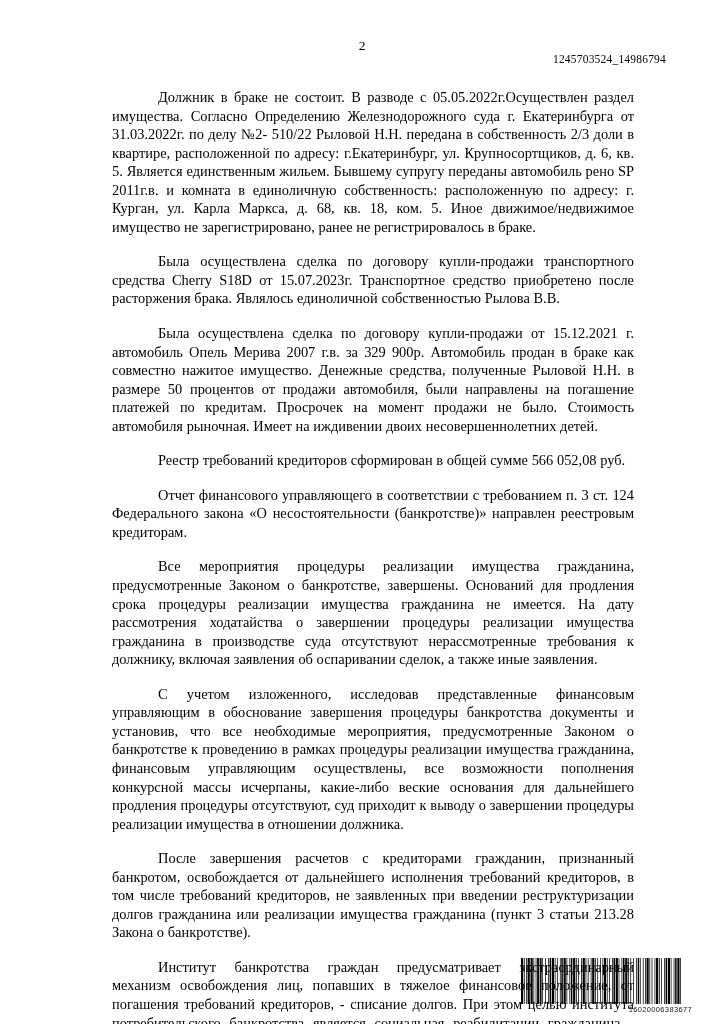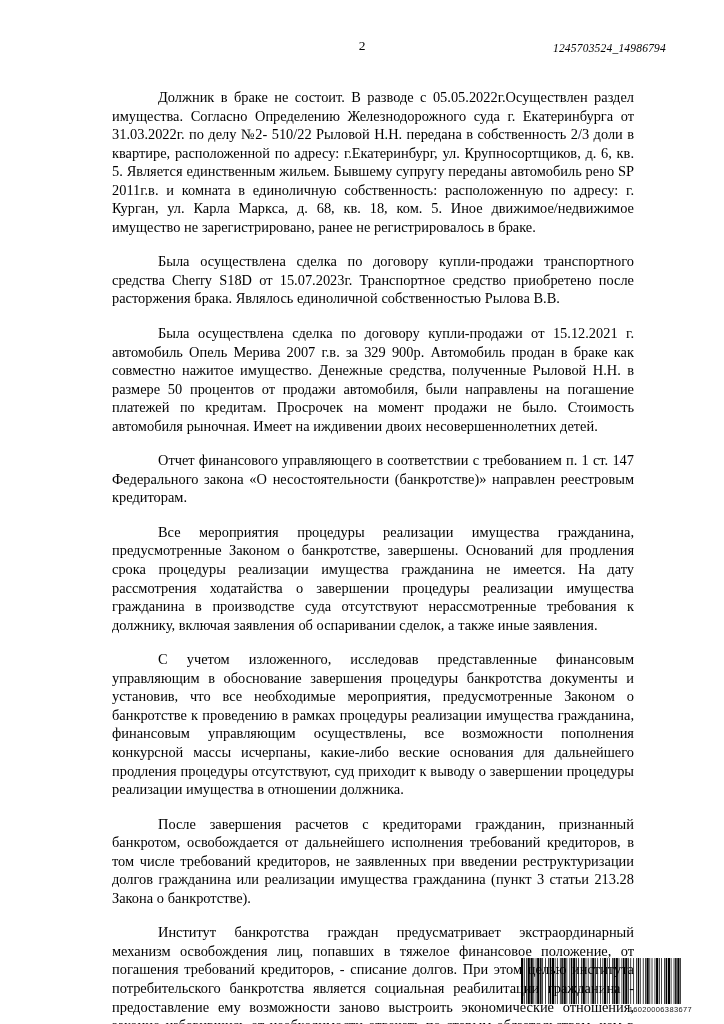--- a/index.html
+++ b/index.html
@@ -33,26 +33,25 @@
     left: 0;
     top: 0;
     width: 724px;
     text-align: center;
     font-size: 13.5px;
     line-height: 16px;
   }
   .doc-id {
     position: absolute;
     right: 58px;
-    top: 2px;
+    top: 13px;
     font-size: 11.5px;
     line-height: 16px;
     letter-spacing: 0.2px;
     white-space: nowrap;
-    font-style: italic;
   }
   
   .doc-body {
     position: absolute;
     left: 96px;
     top: 72px;
     width: 554px;
   }
   .para {
     margin: 16px;
@@ -94,21 +93,22 @@
 
   <div class="page-header">
     <div class="page-number">2</div>
     <div class="doc-id">1245703524_14986794</div>
   </div>
 
   <div class="doc-body" id="doc-body">
       <p class="para">Должник в браке не состоит. В разводе с 05.05.2022г.Осуществлен раздел имущества. Согласно Определению Железнодорожного суда г. Екатеринбурга от 31.03.2022г. по делу №2- 510/22 Рыловой Н.Н. передана в собственность 2/3 доли в квартире, расположенной по адресу: г.Екатеринбург, ул. Крупносортщиков, д. 6, кв. 5. Является единственным жильем. Бывшему супругу переданы автомобиль рено SP 2011г.в. и комната в единоличную собственность: расположенную по адресу: г. Курган, ул. Карла Маркса, д. 68, кв. 18, ком. 5. Иное движимое/недвижимое имущество не зарегистрировано, ранее не регистрировалось в браке.</p>
       <p class="para">Была осуществлена сделка по договору купли-продажи транспортного средства Cherry S18D от 15.07.2023г. Транспортное средство приобретено после расторжения брака. Являлось единоличной собственностью Рылова В.В.</p>
       <p class="para">Была осуществлена сделка по договору купли-продажи от 15.12.2021 г. автомобиль Опель Мерива 2007 г.в. за 329 900р. Автомобиль продан в браке как совместно нажитое имущество. Денежные средства, полученные Рыловой Н.Н. в размере 50 процентов от продажи автомобиля, были направлены на погашение платежей по кредитам. Просрочек на момент продажи не было. Стоимость автомобиля рыночная. Имеет на иждивении двоих несовершеннолетних детей.</p>
-      <p class="para">Отчет финансового управляющего в соответствии с требованием п. 1 ст. 147 Федерального закона «О несостоятельности (банкротстве)» направлен реестровым кредиторам.</p>
+      <p class="para">Реестр требований кредиторов сформирован в общей сумме 566 052,08 руб.</p>
+      <p class="para">Отчет финансового управляющего в соответствии с требованием п. 3 ст. 124 Федерального закона «О несостоятельности (банкротстве)» направлен реестровым кредиторам.</p>
       <p class="para">Все мероприятия процедуры реализации имущества гражданина, предусмотренные Законом о банкротстве, завершены. Оснований для продления срока процедуры реализации имущества гражданина не имеется. На дату рассмотрения ходатайства о завершении процедуры реализации имущества гражданина в производстве суда отсутствуют нерассмотренные требования к должнику, включая заявления об оспаривании сделок, а также иные заявления.</p>
       <p class="para">С учетом изложенного, исследовав представленные финансовым управляющим в обоснование завершения процедуры банкротства документы и установив, что все необходимые мероприятия, предусмотренные Законом о банкротстве к проведению в рамках процедуры реализации имущества гражданина, финансовым управляющим осуществлены, все возможности пополнения конкурсной массы исчерпаны, какие-либо веские основания для дальнейшего продления процедуры отсутствуют, суд приходит к выводу о завершении процедуры реализации имущества в отношении должника.</p>
       <p class="para">После завершения расчетов с кредиторами гражданин, признанный банкротом, освобождается от дальнейшего исполнения требований кредиторов, в том числе требований кредиторов, не заявленных при введении реструктуризации долгов гражданина или реализации имущества гражданина (пункт 3 статьи 213.28 Закона о банкротстве).</p>
       <p class="para">Институт банкротства граждан предусматривает экстраординарный механизм освобождения лиц, попавших в тяжелое финансовое положение, от погашения требований кредиторов, - списание долгов. При этом целью института потребительского банкротства является социальная реабилитации гражданина - предоставление ему возможности заново выстроить экономические отношения, законно избавившись от необходимости отвечать по старым обязательствам, чем в определенной степени ущемляются права кредиторов,</p>
     </div>
 
   <div class="barcode-block">
     <svg class="barcode-bars" id="barcode-svg" viewBox="0 0 160 46" preserveAspectRatio="none">
         <rect x="0.000" y="0" width="2.202" height="46" fill="#000000"></rect>
         <rect x="2.936" y="0" width="0.734" height="46" fill="#000000"></rect>

